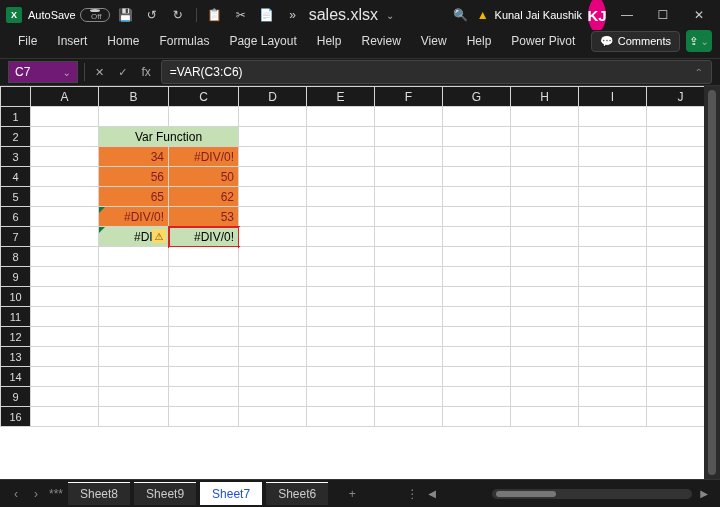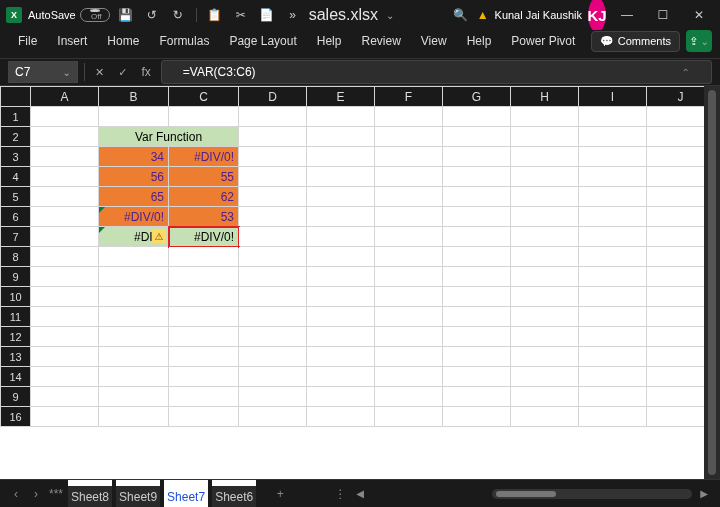--- a/index.html
+++ b/index.html
@@ -17,50 +17,50 @@
   .user { display: flex; align-items: center; gap: 6px; font-size: 11px; color: #fff; }
   .warn-tri { color: #f4b400; font-size: 12px; }
   .avatar { width: 18px; height: 34px; border-radius: 50%; background: #e6007e; color: #fff; display: flex; align-items: center; justify-content: center; font-size: 15px; font-weight: bold; }
   .win-btn { width: 30px; height: 24px; display: flex; align-items: center; justify-content: center; color: #ccc; font-size: 12px; cursor: pointer; }
   .ribbon-tabs { height: 28px; display: flex; align-items: flex-start; gap: 0; padding: 0 8px; font-size: 12px; background: #1a1a1a; }
   .rtab { padding: 4px 10px; color: #ddd; cursor: pointer; }
   .ribbon-right { margin-left: auto; display: flex; align-items: center; gap: 6px; }
   .comments-btn { background: #2a2a2a; border: 1px solid #444; border-radius: 4px; padding: 3px 8px; display: flex; align-items: center; gap: 4px; font-size: 11px; color: #fff; }
   .share-btn { width: 26px; height: 22px; background: #107c41; border-radius: 4px; display: flex; align-items: center; justify-content: center; color: #fff; font-size: 11px; }
   .formula-row { height: 28px; background: #1a1a1a; display: flex; align-items: center; padding: 0 8px; gap: 6px; border-top: 1px solid #333; border-bottom: 1px solid #333; }
-  .namebox { width: 70px; height: 22px; background: #404040; border: 1px solid #444; color: #fff; font-size: 12px; padding: 0 6px; display: flex; align-items: center; justify-content: space-between; }
+  .namebox { width: 70px; height: 22px; background: #701a75; border: 1px solid #444; color: #fff; font-size: 12px; padding: 0 6px; display: flex; align-items: center; justify-content: space-between; }
   .fx-sep { width: 1px; height: 18px; background: #444; }
   .fx-btn { font-size: 11px; color: #aaa; padding: 0 4px; cursor: pointer; }
   .fx-label { color: #aaa; font-size: 12px; padding: 0 4px; }
-  .formula-input { flex: 1; height: 24px; background: #2d2d2d; border: 1px solid #444; border-radius: 3px; color: #fff; font-size: 12px; padding: 0 21px; display: flex; align-items: center; justify-content: space-between; }
+  .formula-input { flex: 1; height: 24px; background: #2d2d2d; border: 1px solid #444; border-radius: 3px; color: #fff; font-size: 12px; padding: 0 8px; display: flex; align-items: center; justify-content: space-between; }
   .fbar-expand { color: #888; font-size: 10px; }
   .grid-wrap { flex: 1; display: flex; background: #fff; color: #000; overflow: hidden; position: relative; }
   .grid { flex: 1; overflow: hidden; }
   table { border-collapse: collapse; table-layout: fixed; width: 700px; }
   th, td { border: 1px solid #d4d4d4; height: 20px; font-size: 12px; }
   th { background: #1a1a1a; color: #ddd; font-weight: normal; }
   .corner { width: 30px; background: #1a1a1a; }
   .rowhdr { width: 30px; background: #1a1a1a; color: #ddd; text-align: center; font-size: 11px; }
   .colhdr { text-align: center; }
   td { background: #fff; text-align: right; padding: 0 4px; position: relative; }
   .col-A { width: 68px; }
   .col-B { width: 70px; }
   .col-C { width: 70px; }
   .col-other { width: 68px; }
   .hdr-green { background: #c5e0b4 !important; color: #000; text-align: center; font-weight: normal; }
-  .orange { background: #ed7d31 !important; color: #4c1d95; }
+  .orange { background: #ed7d31 !important; color: #7f1d1d; }
   .sel-green { background: #c5e0b4 !important; color: #000; }
   .red-border { outline: 2px solid #e02020; outline-offset: -1px; }
   .green-line-left::before { content:""; position:absolute; left:0; top:0; width:0; height:0; border-top:6px solid #107c41; border-right:6px solid transparent; }
   .warn-badge { position: absolute; right: 2px; top: 2px; width: 14px; height: 14px; background: #ffd966; display:flex; align-items:center; justify-content:center; font-size:10px; color:#7f6000; }
   .vscroll { width: 16px; background: #2a2a2a; display:flex; flex-direction:column; align-items:center; }
   .vthumb { width: 8px; flex:1; background:#555; border-radius:4px; margin:4px 0; }
   .sheet-tabs { height: 28px; background: #1a1a1a; display: flex; align-items: center; padding: 0 8px; gap: 4px; font-size: 12px; color: #ccc; border-top: 1px solid #333; }
   .nav-btn { width: 16px; text-align: center; cursor: pointer; color: #888; }
-  .sheet-tab { padding: 4px 3px; background: #2a2a2a; cursor: pointer; border-top: 6px solid #ffffff; }
+  .sheet-tab { padding: 4px 12px; background: #2a2a2a; cursor: pointer; border-top: 1px solid #ffffff; }
   .sheet-tab.active { background: #fff; color: #1d4ed8; }
   .hscroll-track { flex: 0 0 200px; height: 10px; background: #333; border-radius: 5px; margin-left: auto; display:flex; align-items:center; padding:0 4px; }
   .hscroll-thumb { width: 60px; height: 6px; background: #777; border-radius: 3px; }
   .hscroll-arrow { color:#888; font-size:10px; padding:0 4px; }
 </style>
 </head>
 <body>
 
 <div class="titlebar">
   <div class="xl-logo">X</div>
@@ -193,21 +193,21 @@
             <td></td>
             <td></td>
             <td></td>
             <td></td>
             <td></td>
           </tr>
       <tr>
             <th class="rowhdr">4</th>
             <td></td>
             <td class="orange">56</td>
-            <td class="orange">55</td>
+            <td class="orange">50</td>
             <td></td>
             <td></td>
             <td></td>
             <td></td>
             <td></td>
             <td></td>
             <td></td>
           </tr>
       <tr>
             <th class="rowhdr">5</th>

